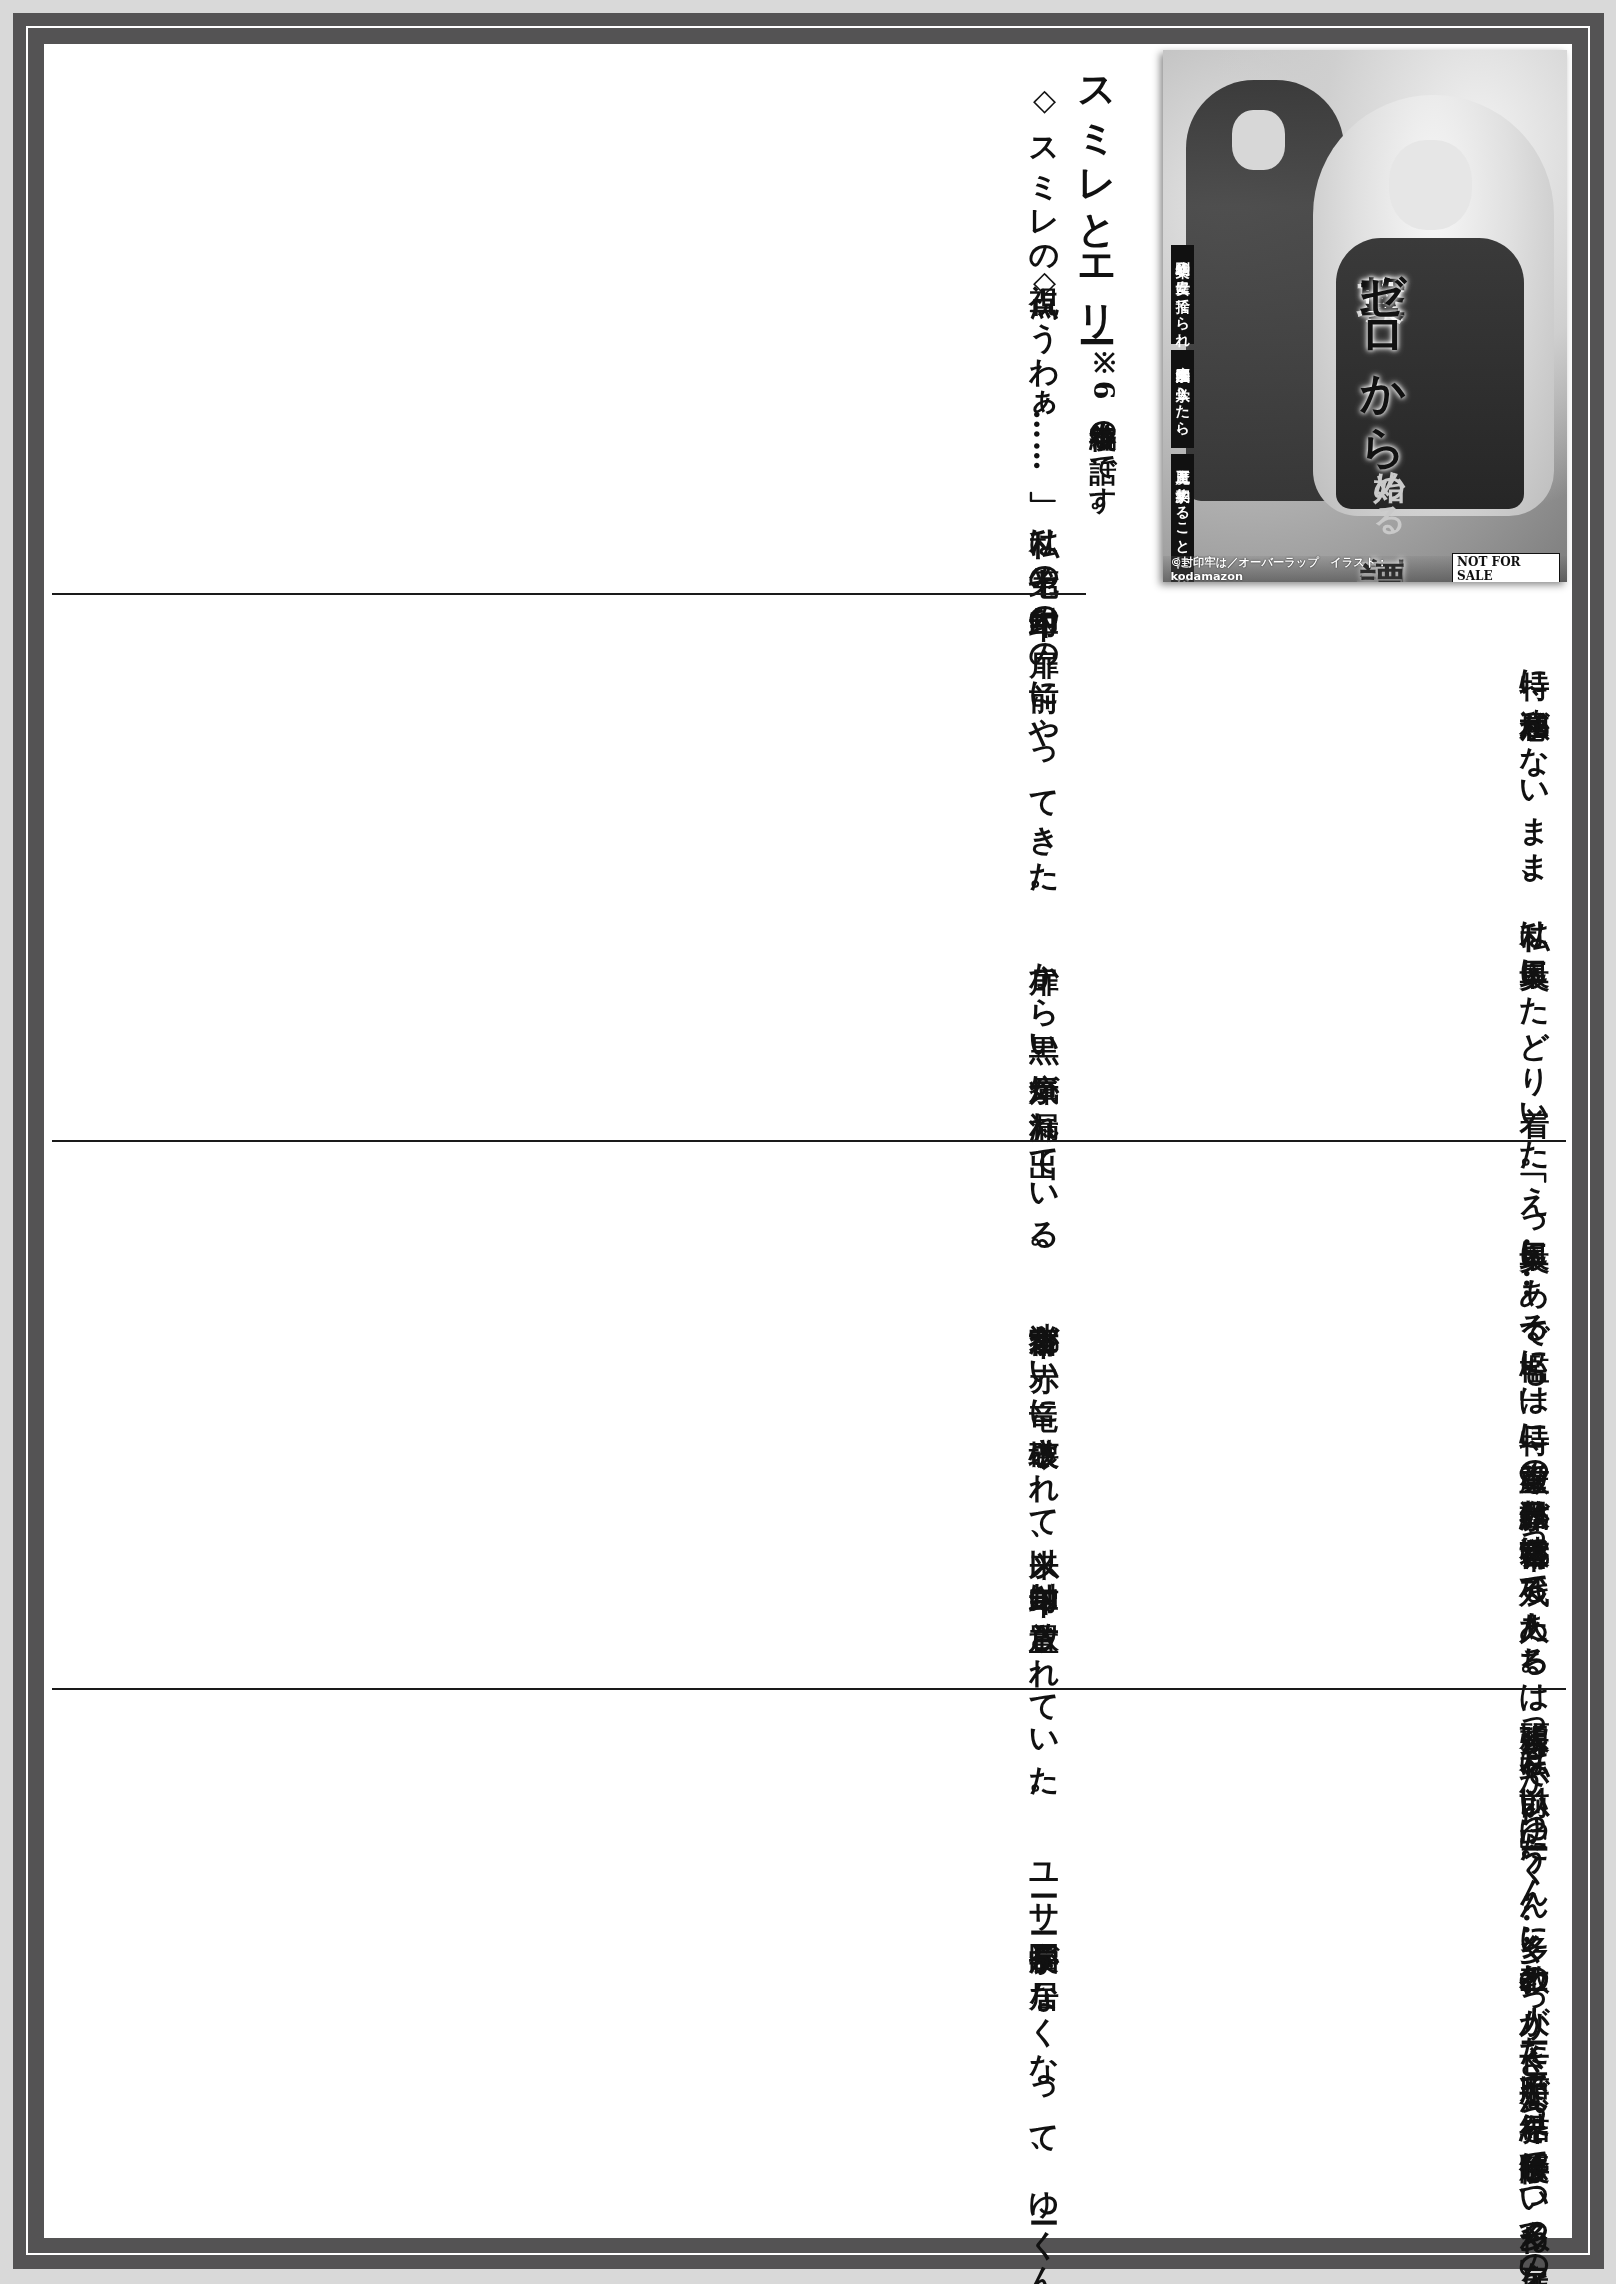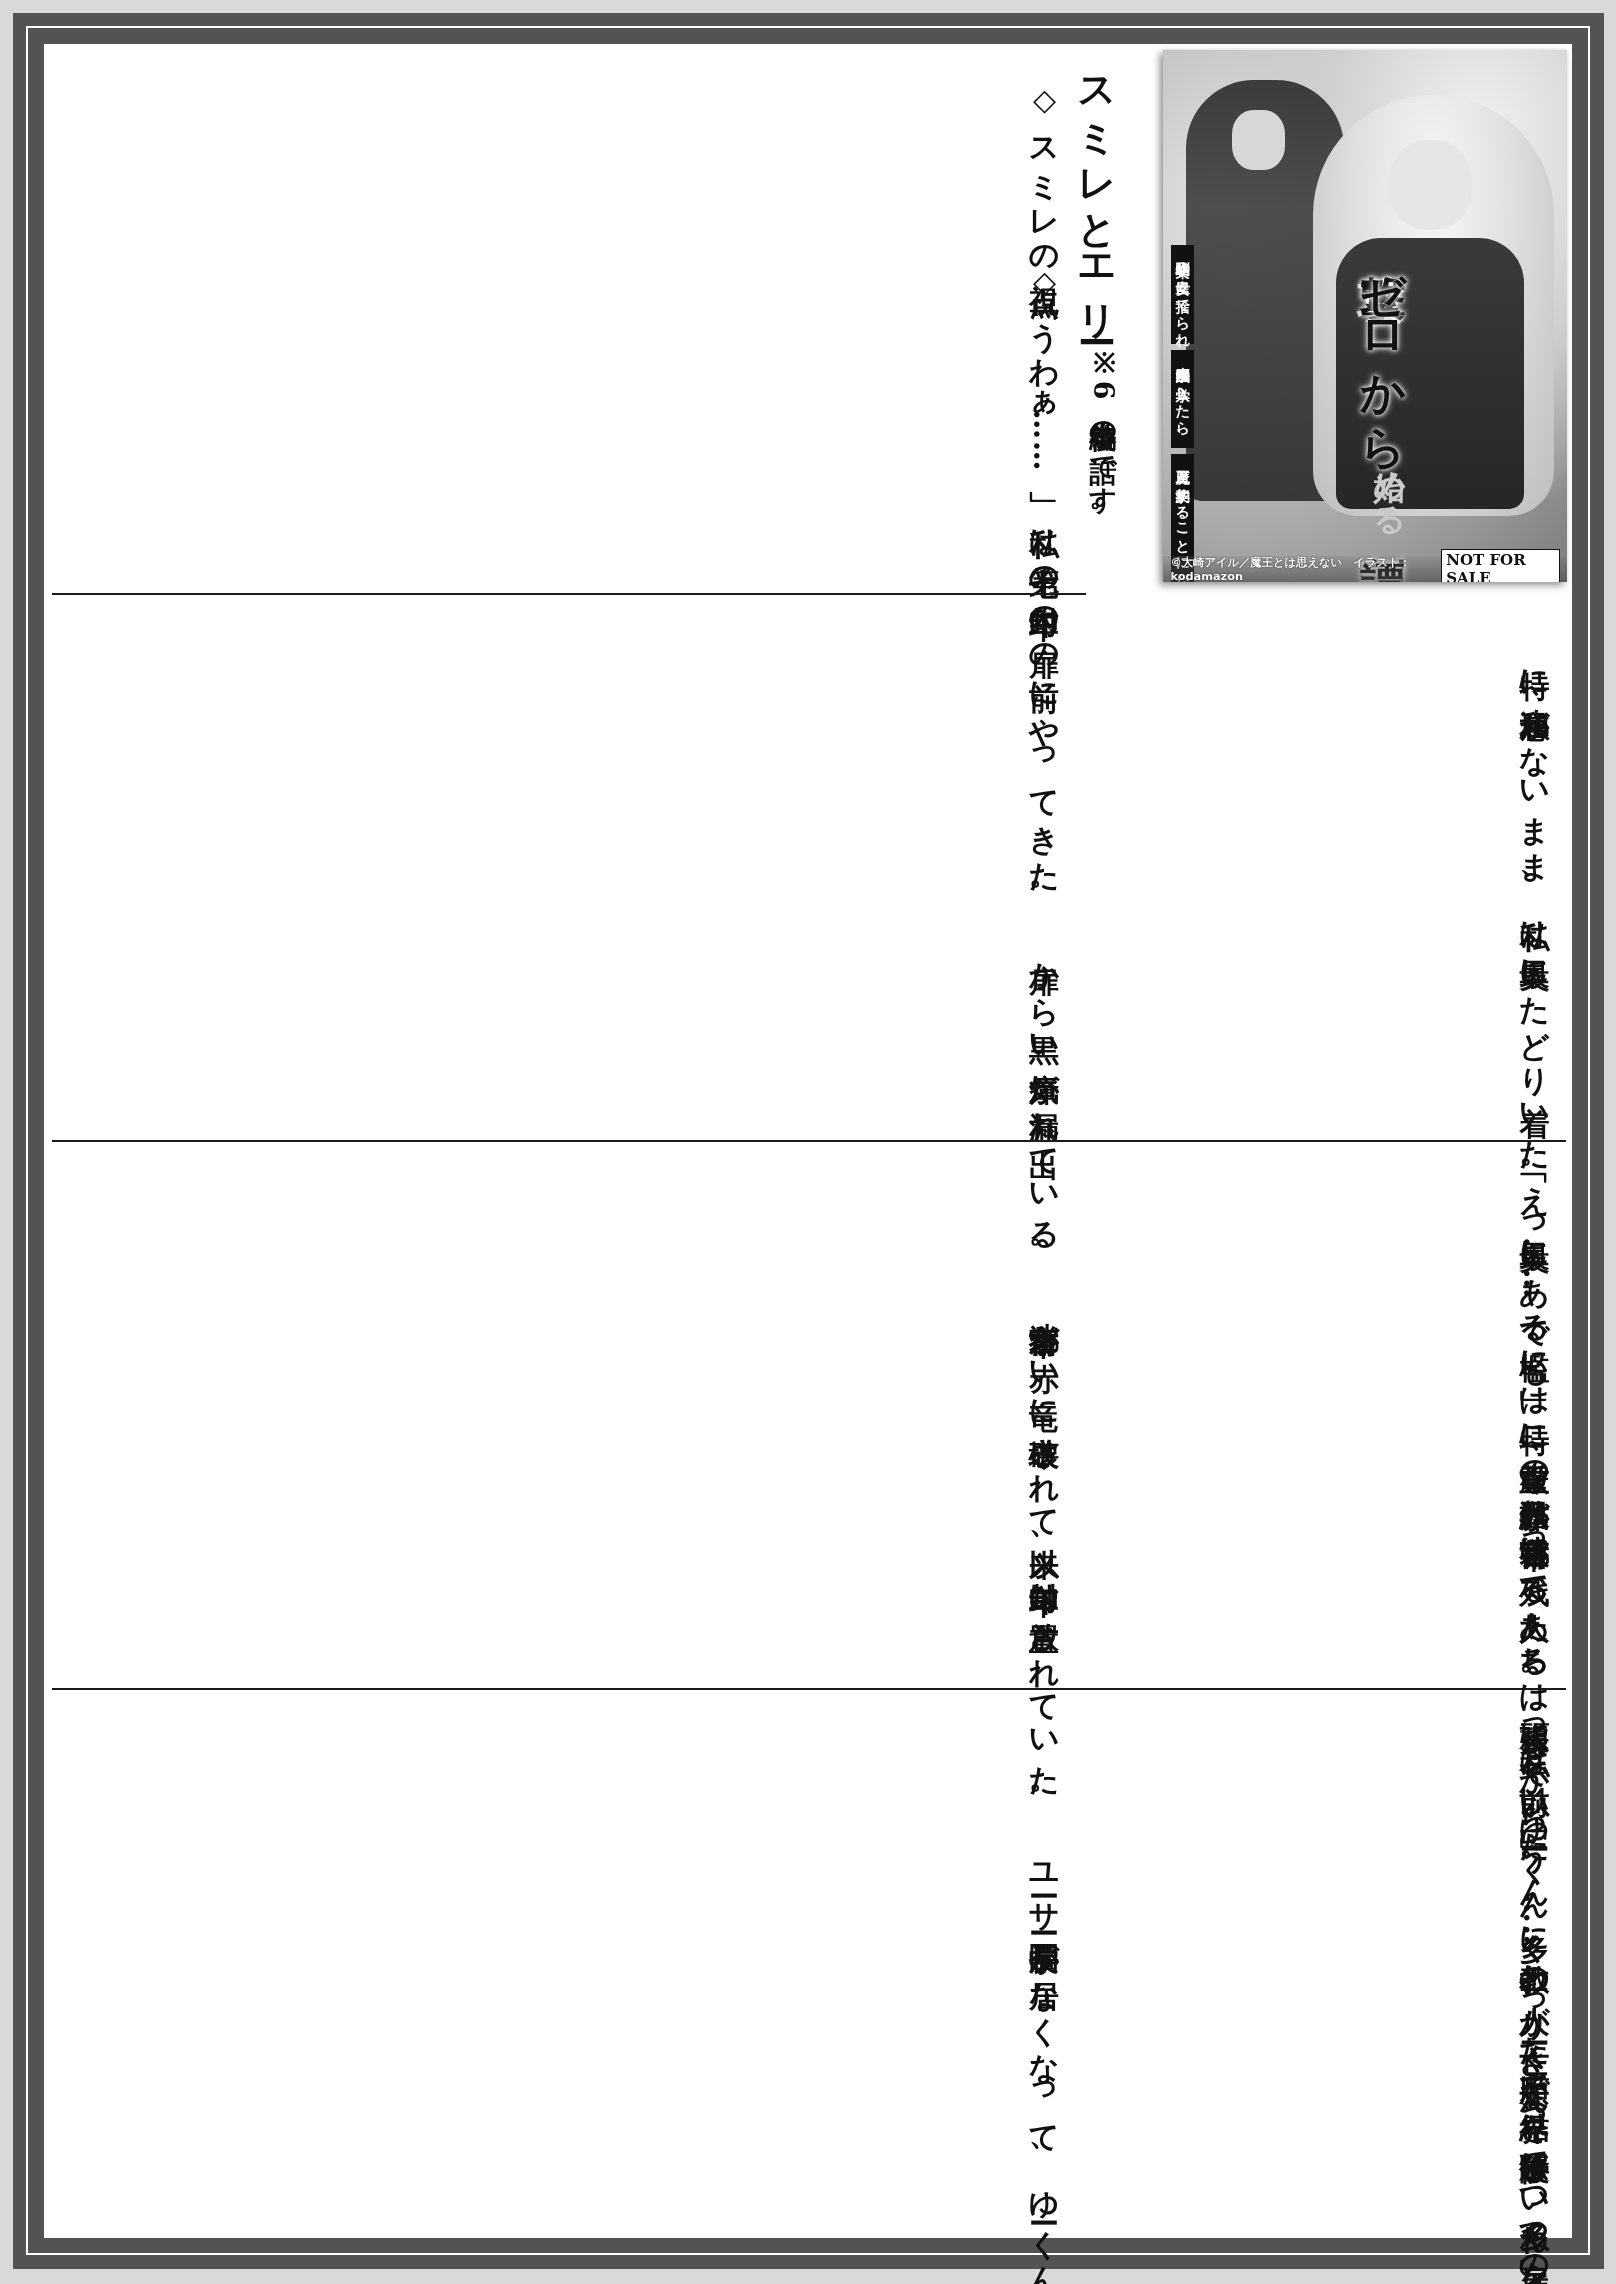--- a/index.html
+++ b/index.html
@@ -110,21 +110,21 @@
   .cover-logo .logo-col.small { font-size: 32px; }
   .cover-credit {
     position: absolute; left: 0; right: 0; bottom: 0; height: 25.6px;
     display: flex; align-items: center; gap: 9px; padding: 0 7.5px;
     background: linear-gradient(180deg, rgba(120,120,120,0.2), rgba(70,70,70,0.6));
     font-family: "DejaVu Sans", "Liberation Sans", sans-serif; font-size: 11.3px; font-weight: 700;
     color: #fff; text-shadow: 0 0 1.5px #000;
   }
   .cover-credit .nfs {
     background: #fff; color: #111; text-shadow: none; border: 0.8px solid #111;
-    padding: 0.8px 4.5px; font-family: "DejaVu Serif", serif; font-size: 15px;
+    padding: 0.8px 4.5px; font-family: "DejaVu Serif", serif; font-size: 12px;
   }
 </style>
 </head>
 <body>
 
 <div class="frame-outer"></div>
 <div class="frame-line"></div>
 
 <div class="page">
 
@@ -145,21 +145,21 @@
       <div class="logo-col ghost">攻</div>
       <div class="logo-col">攻撃</div>
       <div class="logo-col">ゼロから</div>
       <div class="logo-col ghost small">始める</div>
       <div class="logo-col">剣</div>
       <div class="logo-col ghost">聖</div>
       <div class="logo-col">譚</div>
     </div>
 
     <div class="cover-credit">
-      <span>©大崎アイル／魔王とは思えない　イラスト：kodamazon</span>
+      <span>©封印牢は／オーバーラップ　イラスト：kodamazon</span>
       <span class="nfs">NOT FOR SALE</span>
     </div>
   </div>
 
   <div class="title-block">
     <div class="title">スミレとエリー</div>
     <div class="subtitle">※6巻本編後の話です。</div>
   </div>
 
   <div class="row" id="row-0" style="right: 513px; top: 15px; height: 519px;">

